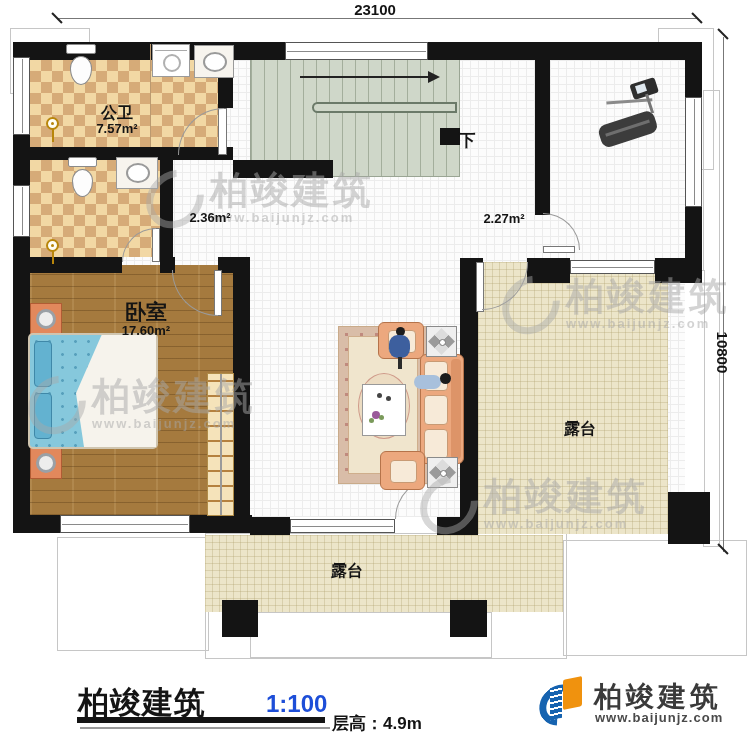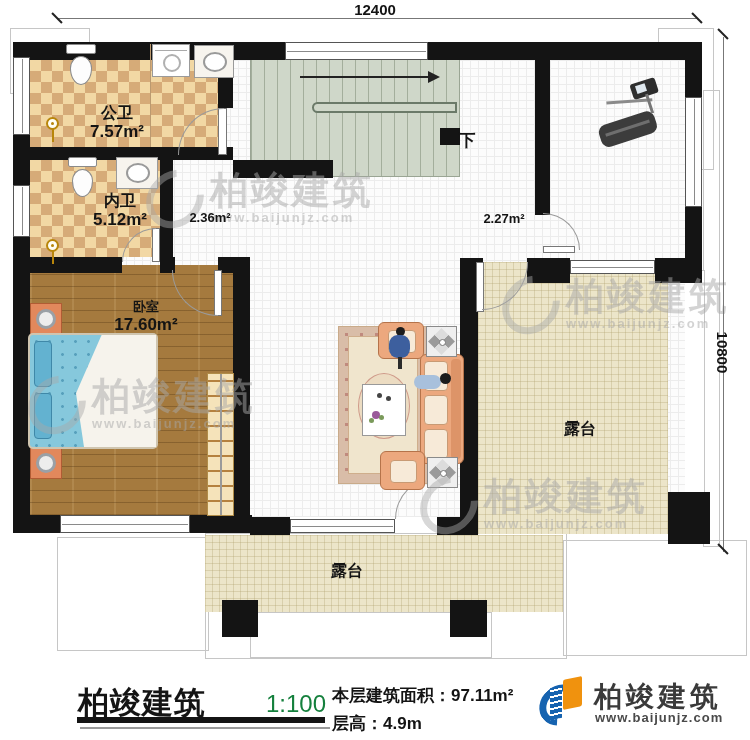--- a/index.html
+++ b/index.html
@@ -17,41 +17,41 @@
   .arc-bl{border-bottom:1.5px solid #9a9a9a;border-left:1.5px solid #9a9a9a;border-bottom-left-radius:100%;}
   .arc-br{border-bottom:1.5px solid #9a9a9a;border-right:1.5px solid #9a9a9a;border-bottom-right-radius:100%;}
   .leaf{position:absolute;background:#fff;border:1px solid #777;box-sizing:border-box;}
   .tile-white{background-color:#fcfcfc;background-image:linear-gradient(#ececec 1px,transparent 1px),linear-gradient(90deg,#ececec 1px,transparent 1px);background-size:8px 8px;}
   .checker{background:conic-gradient(#d6ab78 25%,#f2d8a4 0 50%,#d6ab78 0 75%,#f2d8a4 0);background-size:22px 22px;}
   .wood{background-color:#a57a3e;background-image:repeating-linear-gradient(0deg,rgba(60,35,5,.28) 0 1px,transparent 1px 12px),repeating-linear-gradient(90deg,rgba(255,230,180,.13) 0 2px,transparent 2px 42px);}
   .terrace{background-color:#ece5c9;background-image:linear-gradient(rgba(178,166,116,.35) 1px,transparent 1px),linear-gradient(90deg,rgba(178,166,116,.35) 1px,transparent 1px);background-size:7px 7px;}
   .stairs-bg{background-color:#cfd7c9;background-image:repeating-linear-gradient(90deg,#a3ae9c 0 1px,transparent 1px 13px);border-right:1px solid #9aa594;border-bottom:1px solid #9aa594;border-left:1px solid #9aa594;}
   .lbl{position:absolute;font-weight:bold;color:#141414;text-align:center;line-height:1.12;white-space:nowrap;}
   .rname{font-size:16px;display:block;}
-  .rarea{font-size:17px;display:block;}
+  .rarea{font-size:13px;display:block;}
   .wm{position:absolute;display:flex;align-items:center;gap:8px;color:rgba(168,168,168,.5);}
   .wm-mark{width:40px;height:48px;border:7px solid rgba(168,168,168,.45);border-radius:50%;border-top-color:transparent;transform:rotate(42deg);}
   .wm-name{font-size:38px;font-weight:bold;letter-spacing:3px;line-height:1;}
   .wm-site{font-size:13px;font-weight:bold;letter-spacing:2px;line-height:1.4;}
   .dimline{position:absolute;background:#777;}
   .tick{position:absolute;width:14px;height:2px;background:#222;transform:rotate(45deg);}
   .sofa{position:absolute;background:#eca87e;border:1px solid #b5734a;border-radius:6px;box-sizing:border-box;}
   .cushion{position:absolute;background:#f7ead8;border:1px solid #c89a74;border-radius:4px;box-sizing:border-box;}
   .stable{position:absolute;width:31px;height:31px;background:#efefef;border:1px solid #8a8a8a;box-sizing:border-box;}
   .stable .lampstar{position:absolute;left:5px;top:5px;width:19px;height:19px;background:conic-gradient(#9a9a9a 0 25%,#dcdcdc 0 50%,#9a9a9a 0 75%,#dcdcdc 0);transform:rotate(45deg);}
   .stable .lampdot{position:absolute;left:12px;top:12px;width:5px;height:5px;background:#fff;border:1px solid #777;border-radius:50%;}
   .walllamp{position:absolute;width:13px;height:13px;border:2px solid #b8860b;border-radius:50%;background:#fffef5;box-sizing:border-box;}
   .walllamp::after{content:"";position:absolute;left:3px;top:3px;width:3px;height:3px;border-radius:50%;background:#b8860b;}
   .walllamp::before{content:"";position:absolute;left:4px;top:10px;width:2px;height:13px;background:#b8860b;}
   .toilet-tank{position:absolute;background:#fff;border:1px solid #8a8a8a;border-radius:2px;box-sizing:border-box;}
   .toilet-bowl{position:absolute;background:#fdfdfd;border:1px solid #8a8a8a;border-radius:50% 50% 50% 50%/42% 42% 58% 58%;box-sizing:border-box;}
   .fix{position:absolute;background:#fff;border:1px solid #9a9a9a;box-sizing:border-box;}
   .basin{position:absolute;border:2px solid #9a9a9a;border-radius:50%;background:#fff;box-sizing:border-box;}
   .titleblock-title{position:absolute;font-size:31px;font-weight:bold;color:#141414;letter-spacing:1px;}
-  .titleblock-scale{position:absolute;font-size:24px;font-weight:normal;color:#15803d;text-align:right;}
+  .titleblock-scale{position:absolute;font-size:24px;font-weight:bold;color:#1d4ed8;text-align:right;}
   .tb-info{position:absolute;font-size:17px;font-weight:bold;color:#141414;white-space:nowrap;}
   .logo-name{position:absolute;font-size:28px;font-weight:bold;color:#3a3a3a;letter-spacing:4px;}
   .logo-site{position:absolute;font-size:13px;font-weight:bold;color:#4a4a4a;letter-spacing:1px;}
   .person-head{position:absolute;background:#1c1c1c;border-radius:50%;}
 </style>
 </head>
 <body>
 
 <div id="canvas">
 
@@ -250,50 +250,43 @@
     <div>
         <div class="wm-name">柏竣建筑</div>
         <div class="wm-site">www.baijunjz.com</div>
       </div>
   </div>
 
   <div class="lbl" style="left:77px;top:104px;width:80px;">
     <span class="rname">公卫</span>
       <span class="rarea">7.57m²</span>
   </div>
-  <div class="lbl" style="left:80px;top:192px;width:80px;">
-    <span class="rname">内卫</span>
-      <span class="rarea">5.12m²</span>
-  </div>
   <div class="lbl" style="left:106px;top:300px;width:80px;">
-    <span class="rname" style="font-size:13px;">卧室</span>
+    <span class="rname" style="font-size:21px;">卧室</span>
       <span class="rarea">17.60m²</span>
   </div>
   <div class="lbl" style="left:540px;top:420px;width:80px;font-size:16px;">露台</div>
   <div class="lbl" style="left:307px;top:562px;width:80px;font-size:16px;">露台</div>
   <div class="lbl" style="left:180px;top:211px;width:60px;font-size:13px;">2.36m²</div>
   <div class="lbl" style="left:474px;top:212px;width:60px;font-size:13px;">2.27m²</div>
   <div class="lbl" style="left:455px;top:131px;width:24px;font-size:17px;">下</div>
 
   <div class="dimline" style="left:57px;top:18px;width:640px;height:1px;"></div>
   <div class="tick" style="left:50px;top:17px;"></div>
   <div class="tick" style="left:690px;top:17px;"></div>
-  <div class="lbl" style="left:335px;top:2px;width:80px;font-size:15px;">12400</div>
+  <div class="lbl" style="left:335px;top:2px;width:80px;font-size:15px;">23100</div>
   <div class="dimline" style="left:723px;top:37px;width:1px;height:515px;"></div>
   <div class="tick" style="left:716px;top:33px;"></div>
   <div class="tick" style="left:716px;top:548px;"></div>
   <div class="lbl" style="left:687px;top:344px;width:70px;font-size:15px;transform:rotate(90deg);">10800</div>
 
   <div class="titleblock-title" style="left:78px;top:682px;">柏竣建筑</div>
   <div class="titleblock-scale" style="left:266px;top:690px;">1:100</div>
   <div class="abs" style="left:77px;top:717px;width:248px;height:6px;background:#141414;"></div>
   <div class="abs" style="left:80px;top:727px;width:250px;height:2px;background:#9a9a9a;"></div>
-  <div class="tb-info" style="left:332px;top:684px;">
-    <span>本层建筑面积：</span><span>97.11m²</span>
-  </div>
   <div class="tb-info" style="left:332px;top:712px;">
     <span>层高：</span><span>4.9m</span>
   </div>
 
   <div class="abs" style="left:541px;top:676px;width:48px;height:56px;">
     <div style="position:absolute;left:0;top:7px;width:38px;height:44px;border:7px solid #1663b0;border-radius:50%;border-top-color:transparent;border-right-color:transparent;transform:rotate(48deg);box-sizing:border-box;"></div>
     <div style="position:absolute;left:22px;top:2px;width:19px;height:30px;background:#f0920e;transform:skewY(-12deg);border-radius:2px;"></div>
     <div style="position:absolute;left:9px;top:11px;width:12px;height:32px;background:#1663b0;transform:skewY(-12deg);background-image:repeating-linear-gradient(0deg,transparent 0 4px,#fff 4px 6px);"></div>
   </div>
   <div class="logo-name" style="left:594px;top:678px;">柏竣建筑</div>

